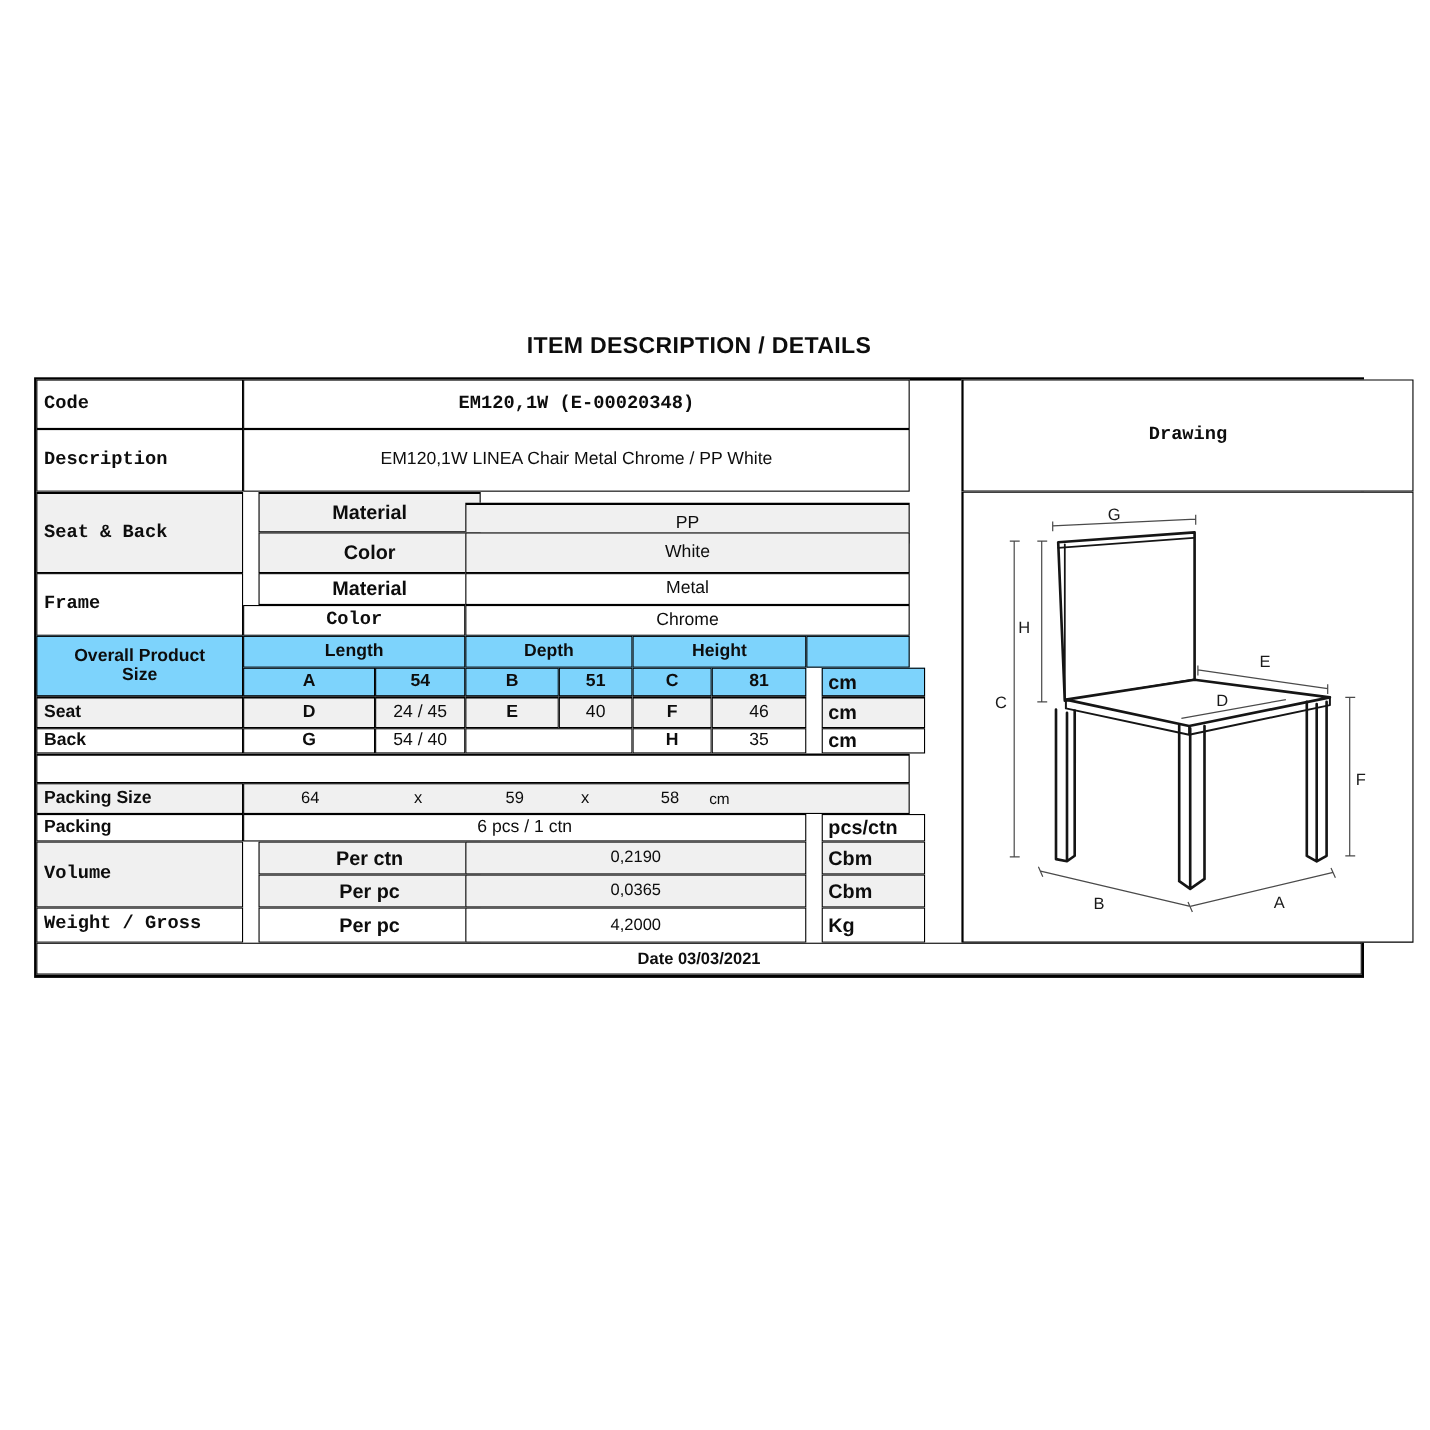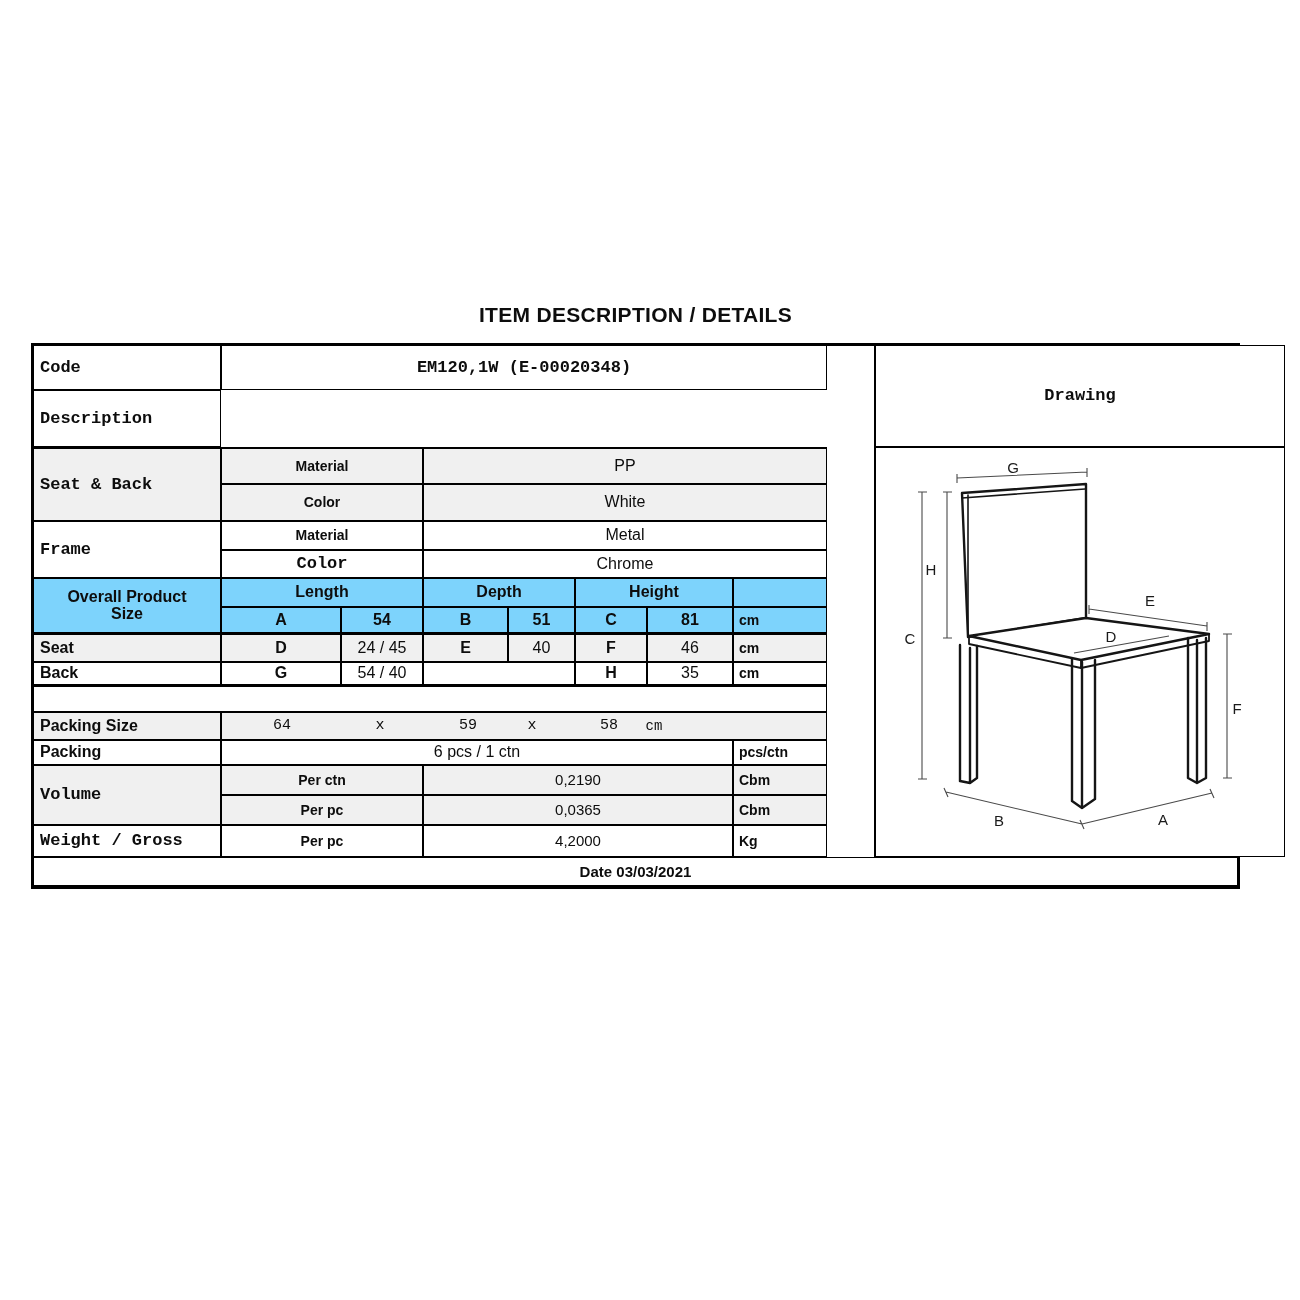--- a/index.html
+++ b/index.html
@@ -10,45 +10,46 @@
   .tframe{position:absolute;left:31px;top:343px;width:1209px;height:546px;
           border:3px solid #000;box-sizing:border-box;}
   .cell{position:absolute;box-sizing:border-box;border:1px solid #000;
         display:flex;align-items:center;justify-content:center;
         font-size:15px;line-height:1.05;background:#fff;white-space:nowrap;}
   .left{justify-content:flex-start;padding-left:6px;}
   .uleft{justify-content:flex-start;padding-left:5px;}
   .gray{background:#F0F0F0;}
   .yellow{background:#7dd3fc;}
   .b{font-weight:bold;}
-  .f17{font-size:17px;font-family:Liberation Mono, monospace;} .f16{font-size:16px;} .f14{font-size:14px;} .f15{font-size:15px;}
+  .f17{font-size:17px;font-family:Liberation Mono, monospace;} .f16{font-size:16px;} .f14{font-size:18px;margin-left:14px;} .f15{font-size:15px;}
   .bt2{border-top-width:2px;}
   .bl2{border-left-width:2px;margin-left:47px;}
   .two{flex-direction:column;justify-content:center;text-align:center;}
-  .ps-rel{position:relative;display:block;font-family:Liberation Mono, monospace;}
+  .ps-rel{position:relative;display:block;}
   .ps-rel span{position:absolute;top:50%;transform:translate(-50%,-50%);}
   .drawcell{padding:0;display:block;}
   svg text{font-family:"Liberation Sans","DejaVu Sans",sans-serif;font-size:15px;fill:#1a1a1a;}
 </style>
 </head>
 <body>
 
 <div class="page">
 
   <div class="title">ITEM DESCRIPTION / DETAILS</div>
   <div class="tframe"></div>
 
   <div class="cell left b f17" style="left:33px;top:345px;width:188px;height:45px;">Code</div>
   <div class="cell b f17" style="left:221px;top:345px;width:606px;height:45px;">EM120,1W (E-00020348)</div>
 
   <div class="cell left b f17" style="left:33px;top:390px;width:188px;height:57px;">Description</div>
+  <div class="cell f16" style="left:221px;top:390px;width:606px;height:57px;">EM120,1W LINEA Chair Metal Chrome / PP White</div>
 
   <div class="cell left b f17 gray bt2" style="left:33px;top:447px;width:188px;height:74px;">Seat &amp; Back</div>
   <div class="cell b f14 gray bt2" style="left:221px;top:447px;width:202px;height:37px;">Material</div>
-  <div class="cell f16 gray bt2" style="left:423px;top:447px;width:404px;height:37px;">PP</div>
+  <div class="cell f16 gray bt2" style="left:423px;top:457px;width:404px;height:37px;">PP</div>
   <div class="cell b f14 gray" style="left:221px;top:484px;width:202px;height:37px;">Color</div>
   <div class="cell f16 gray" style="left:423px;top:484px;width:404px;height:37px;">White</div>
 
   <div class="cell left b f17" style="left:33px;top:521px;width:188px;height:57px;">Frame</div>
   <div class="cell b f14" style="left:221px;top:521px;width:202px;height:29px;">Material</div>
   <div class="cell f16" style="left:423px;top:521px;width:404px;height:29px;">Metal</div>
   <div class="cell b f17" style="left:221px;top:550px;width:202px;height:28px;">Color</div>
   <div class="cell f16" style="left:423px;top:550px;width:404px;height:28px;">Chrome</div>
 
   <div class="cell yellow b f16 two" style="left:33px;top:578px;width:188px;height:55px;">

